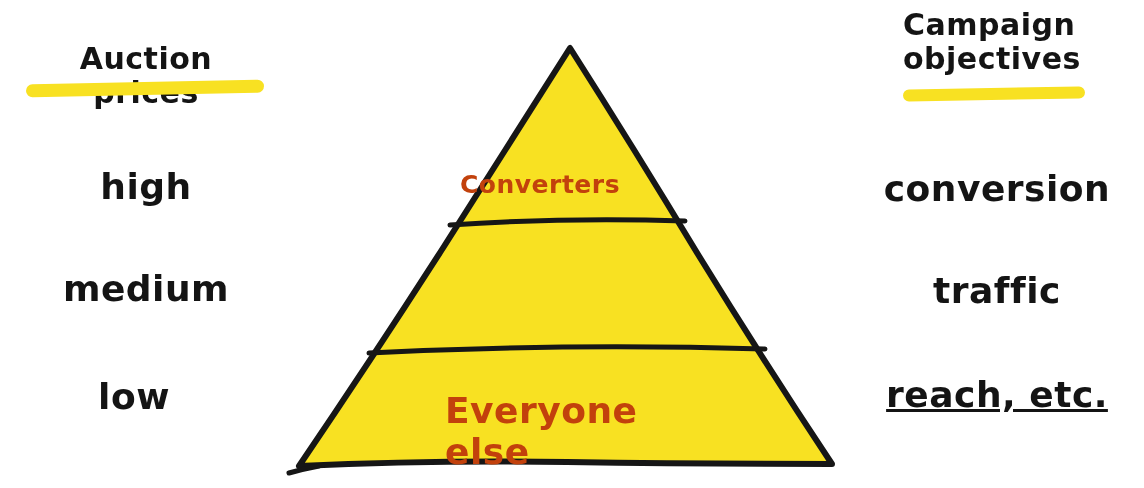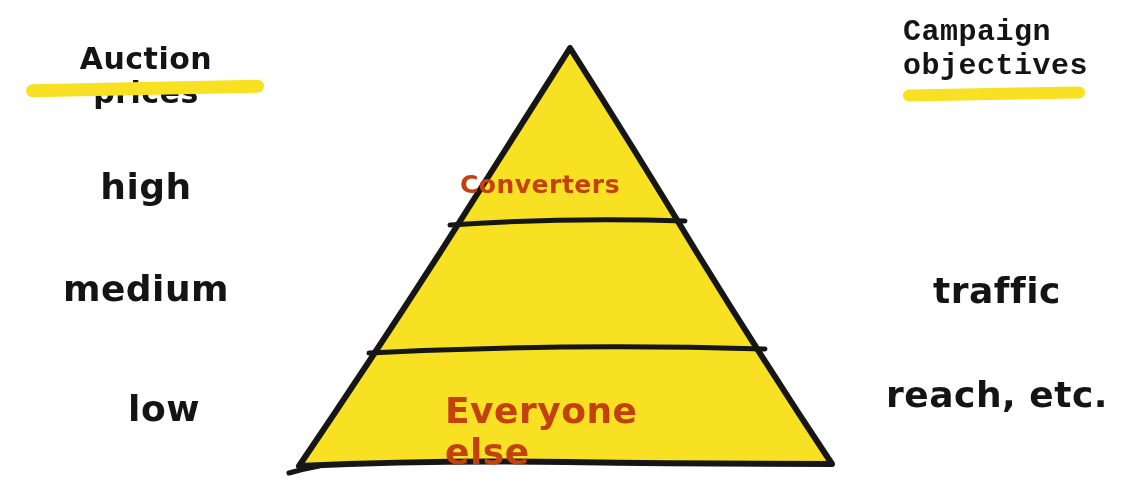--- a/index.html
+++ b/index.html
@@ -42,30 +42,31 @@
 </head>
 <body>
 
 <div class="stage">
 
   <div class="abs heading center" style="left:30px;top:42px;width:232px;">Auction prices</div>
   <div class="abs highlight" style="left:26px;top:82px;width:238px;transform:rotate(-1.2deg);"></div>
 
   <div class="abs side-label center" style="left:30px;top:166px;width:232px;">high</div>
   <div class="abs side-label center" style="left:30px;top:268px;width:232px;">medium</div>
-  <div class="abs side-label center" style="left:48px;top:376px;width:232px;margin-top:12px;">low</div>
+  <div class="abs side-label center" style="left:18px;top:376px;width:232px;">low</div>
 
-  <div class="abs heading" style="left:903px;top:16px;width:220px;font-family:Liberation Mono, monospace;">
+  <div class="abs heading" style="left:903px;top:8px;width:220px;">
     <div>Campaign</div>
     <div>objectives</div>
   </div>
   <div class="abs highlight" style="left:903px;top:88px;width:182px;height:12px;transform:rotate(-1deg);"></div>
 
+  <div class="abs side-label center" style="left:880px;top:168px;width:234px;">conversion</div>
   <div class="abs side-label center" style="left:880px;top:270px;width:234px;">traffic</div>
-  <div class="abs side-label center" style="left:880px;top:374px;width:234px;">reach, etc.</div>
+  <div class="abs side-label center" style="left:880px;top:374px;width:234px;text-decoration:underline;">reach, etc.</div>
 
   <svg class="abs" style="left:285px;top:38px;" width="560" height="442" viewBox="0 0 560 442">
     <path class="pyr-outline" d="M 285 10
              Q 222 110 158 210
              Q 86 322 14 428
              Q 145 422 282 424
              Q 420 426 547 426
              Q 478 322 414 218
              Q 350 112 285 10 Z" fill="#F8E122"></path>
     <path class="pyr-line" d="M 165 187 Q 282 179 400 183"></path>

